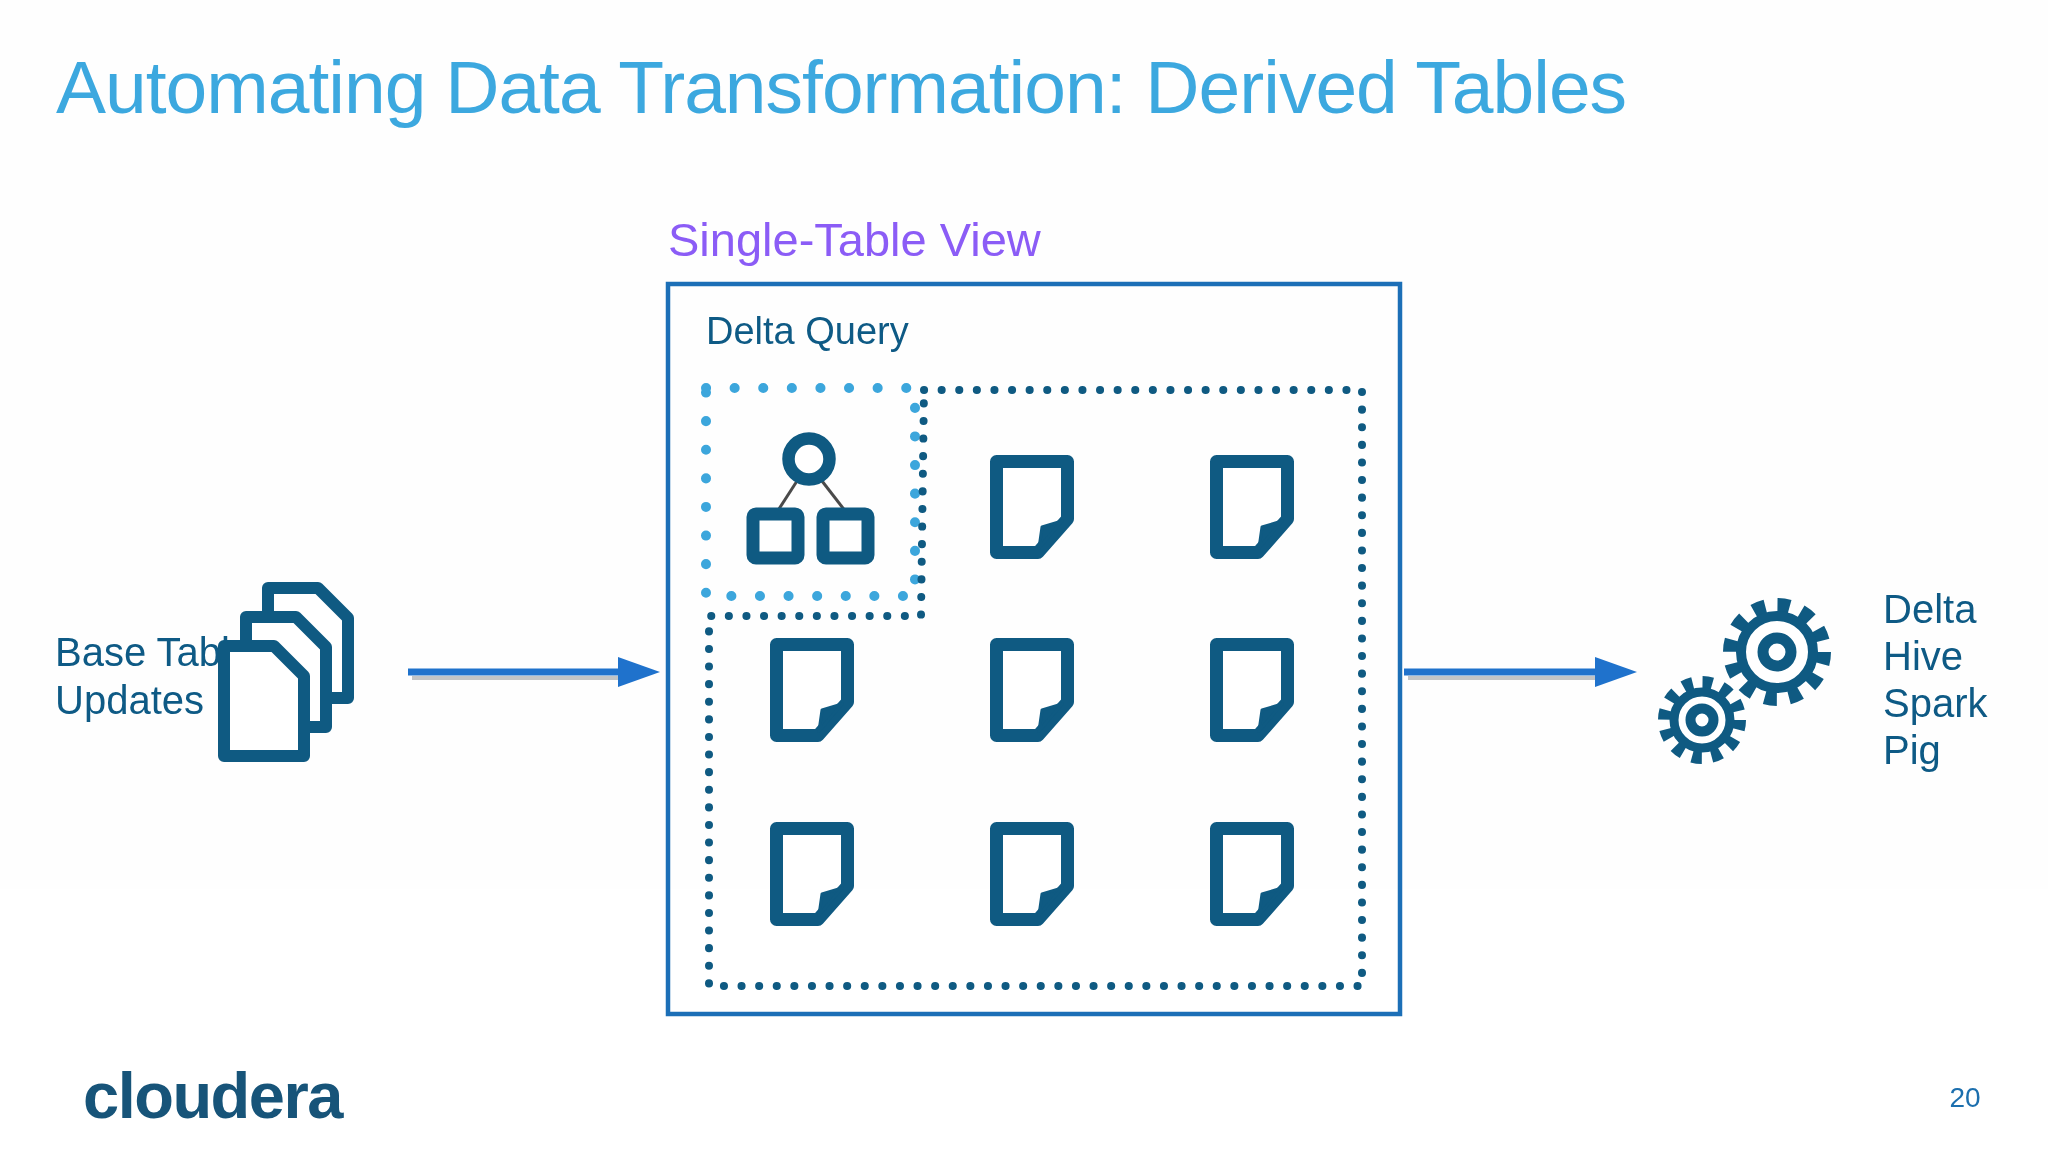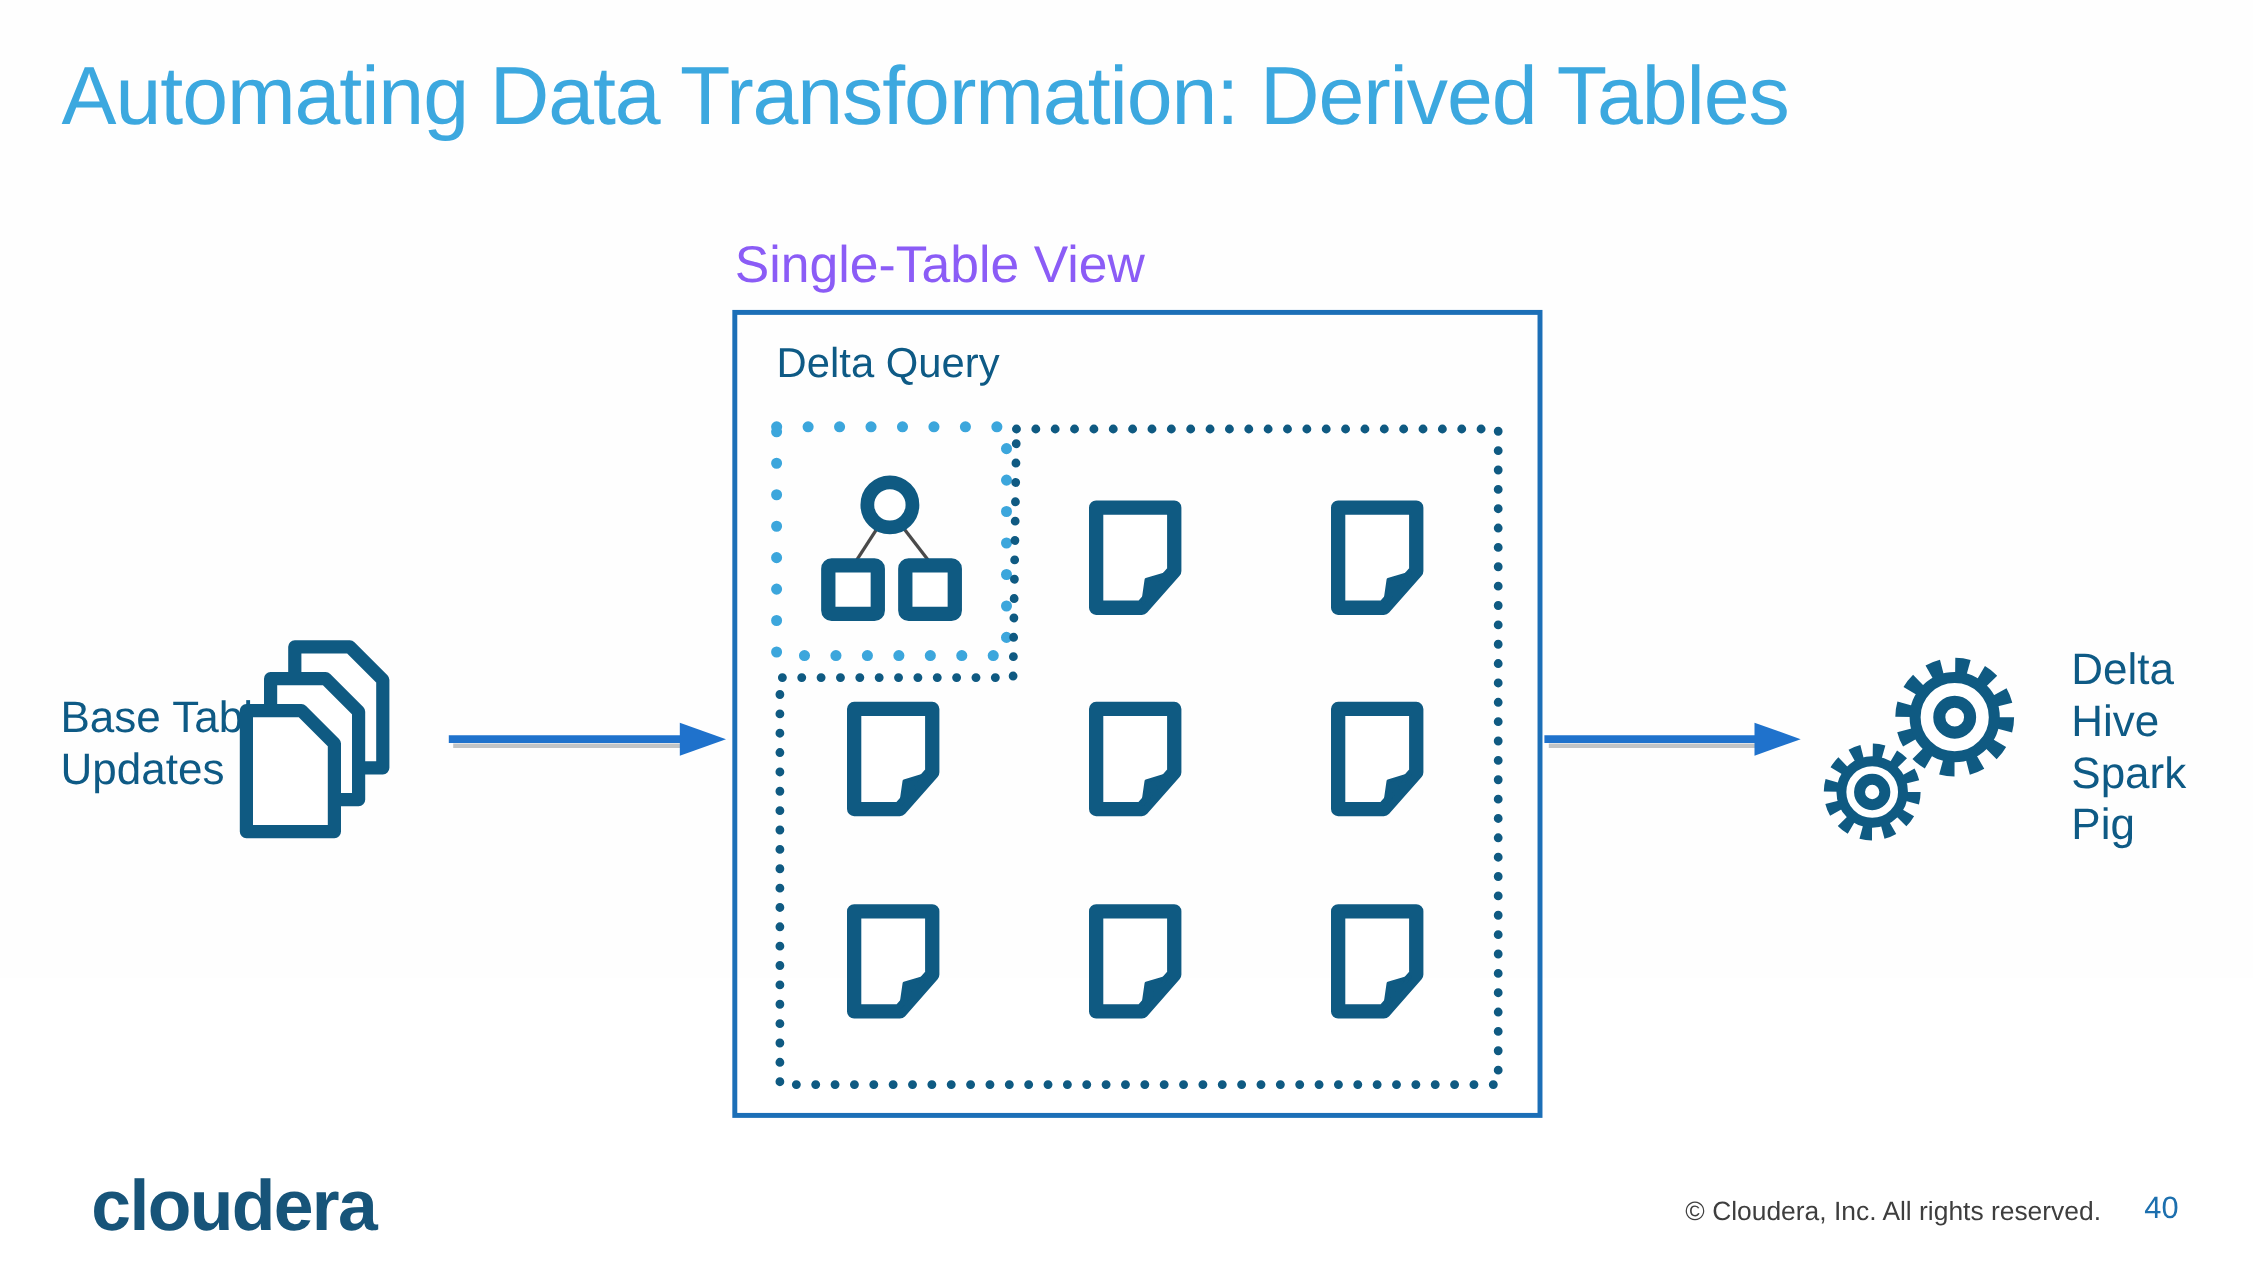--- a/index.html
+++ b/index.html
@@ -147,16 +147,15 @@
       <g>
         <circle cx="1702" cy="720" r="33" fill="#ffffff"></circle>
         <circle cx="1702" cy="720" r="37" fill="none" stroke="#0f5a82" stroke-width="14" stroke-dasharray="9.7 9.7"></circle>
         <circle cx="1702" cy="720" r="28" fill="#ffffff" stroke="#0f5a82" stroke-width="9"></circle>
         <circle cx="1702" cy="720" r="11.5" fill="#ffffff" stroke="#0f5a82" stroke-width="10"></circle>
       </g>
     </g>
   </svg>
 
   <div class="abs logo">cloudera</div>
-  <div class="abs copyright">© Cloudera, Inc. All rights reserved.</div>
-  <div class="abs page-number">40</div>
+  <div class="abs page-number">20</div>
 
 </div>
 
 </body></html>

